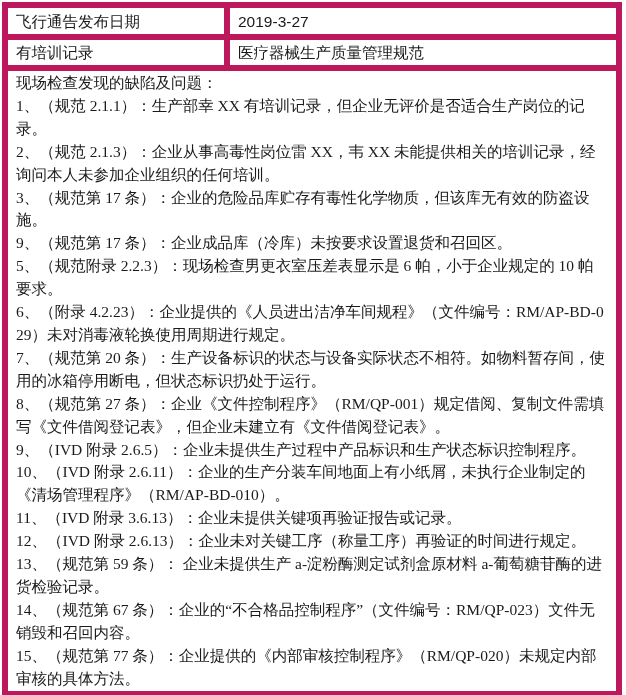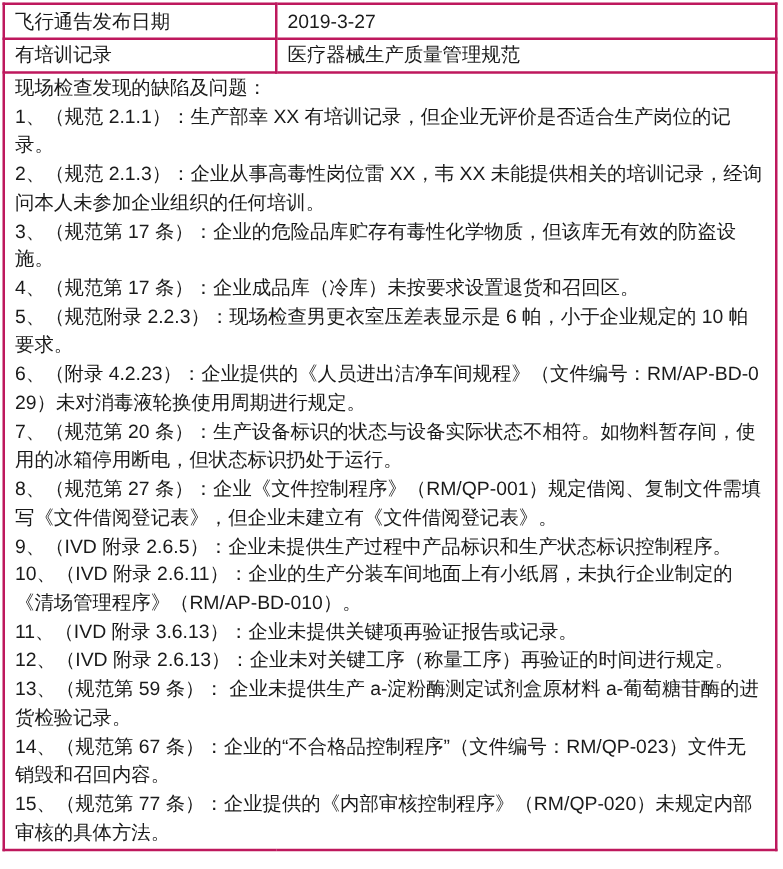--- a/index.html
+++ b/index.html
@@ -14,21 +14,21 @@
     font-family: "Liberation Sans", "DejaVu Sans", sans-serif;
     color: #1a1a1a;
   }
   table.doc-table {
     border-collapse: collapse;
     margin: 2px;
     width: 620px;
     table-layout: fixed;
   }
   table.doc-table td {
-    border: 2px solid #be185d;
+    border: 6px solid #be185d;
     font-size: 15.5px;
     line-height: 23px;
     padding: 1px 8px;
     vertical-align: middle;
     word-break: break-all;
   }
   td.label-cell {
     width: 200px;
   }
   td.value-cell {
@@ -39,20 +39,21 @@
   tr.row-3 td { height: 22px; }
   td.findings-cell {
     vertical-align: top;
     padding: 2px 8px 4px 8px;
   }
   td.findings-cell p {
     margin: 0;
     font-size: 15.5px;
     line-height: 22.9px;
     word-break: break-all;
+    font-family: Liberation Serif, serif;
   }
 </style>
 </head>
 <body>
 
 <table class="doc-table">
   <tbody>
       <tr class="row-1">
     <td class="label-cell">飞行通告发布日期</td>
     <td class="value-cell">2019-3-27</td>
@@ -60,21 +61,21 @@
   <tr class="row-3">
     <td class="label-cell">有培训记录</td>
     <td class="value-cell">医疗器械生产质量管理规范</td>
   </tr>
   <tr>
     <td class="findings-cell" colspan="2">
       <p>现场检查发现的缺陷及问题：</p>
       <p>1、（规范 2.1.1）：生产部幸 XX 有培训记录，但企业无评价是否适合生产岗位的记录。</p>
       <p>2、（规范 2.1.3）：企业从事高毒性岗位雷 XX，韦 XX 未能提供相关的培训记录，经询问本人未参加企业组织的任何培训。</p>
       <p>3、（规范第 17 条）：企业的危险品库贮存有毒性化学物质，但该库无有效的防盗设施。</p>
-      <p>4、（规范第 17 条）：企业成品库（冷库）未按要求设置退货和召回区。</p>
+      <p>9、（规范第 17 条）：企业成品库（冷库）未按要求设置退货和召回区。</p>
       <p>5、（规范附录 2.2.3）：现场检查男更衣室压差表显示是 6 帕，小于企业规定的 10 帕要求。</p>
       <p>6、（附录 4.2.23）：企业提供的《人员进出洁净车间规程》（文件编号：RM/AP-BD-029）未对消毒液轮换使用周期进行规定。</p>
       <p>7、（规范第 20 条）：生产设备标识的状态与设备实际状态不相符。如物料暂存间，使用的冰箱停用断电，但状态标识扔处于运行。</p>
       <p>8、（规范第 27 条）：企业《文件控制程序》（RM/QP-001）规定借阅、复制文件需填写《文件借阅登记表》，但企业未建立有《文件借阅登记表》。</p>
       <p>9、（IVD 附录 2.6.5）：企业未提供生产过程中产品标识和生产状态标识控制程序。</p>
       <p>10、（IVD 附录 2.6.11）：企业的生产分装车间地面上有小纸屑，未执行企业制定的《清场管理程序》（RM/AP-BD-010）。</p>
       <p>11、（IVD 附录 3.6.13）：企业未提供关键项再验证报告或记录。</p>
       <p>12、（IVD 附录 2.6.13）：企业未对关键工序（称量工序）再验证的时间进行规定。</p>
       <p>13、（规范第 59 条）： 企业未提供生产 a-淀粉酶测定试剂盒原材料 a-葡萄糖苷酶的进货检验记录。</p>
       <p>14、（规范第 67 条）：企业的“不合格品控制程序”（文件编号：RM/QP-023）文件无销毁和召回内容。</p>

